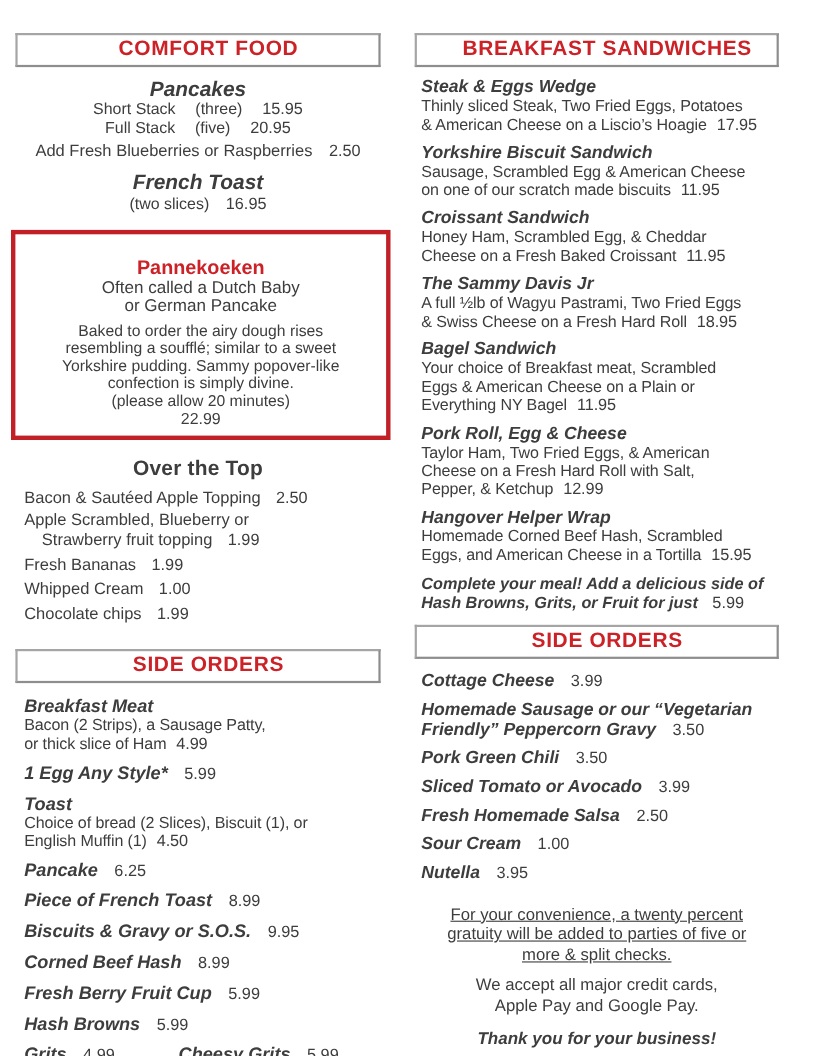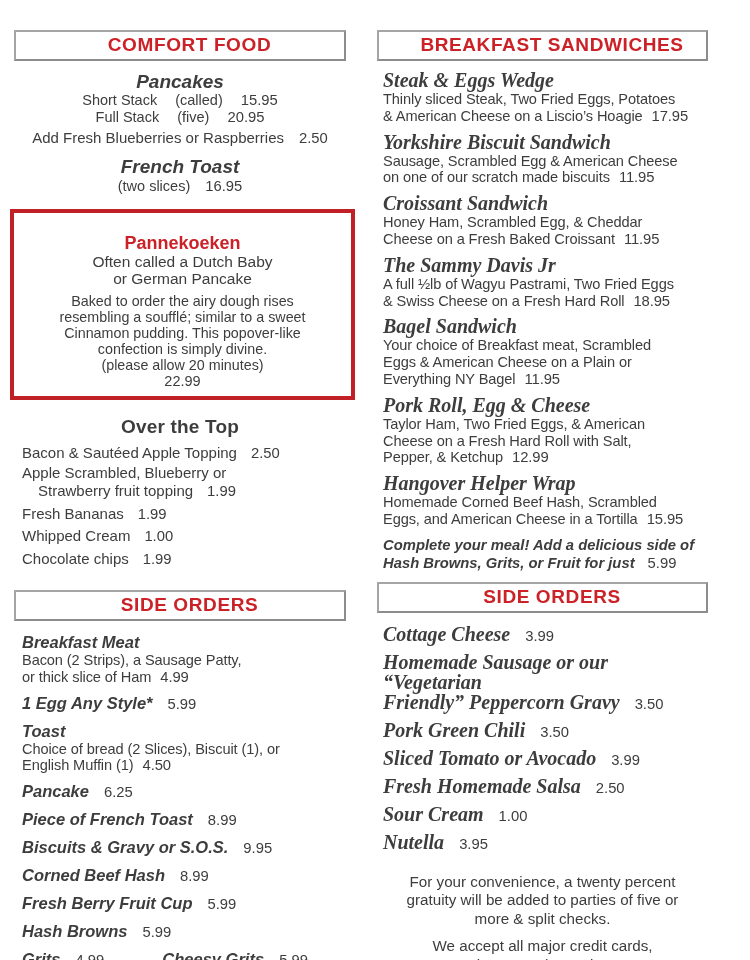--- a/index.html
+++ b/index.html
@@ -48,49 +48,49 @@
 
   .topping{font-size:15px;line-height:18.5px;padding-left:8px;}
   .t-cont{padding-left:16px;}
   .topping .price{margin-left:14px;}
 
   .item{padding-left:8px;margin-bottom:8px;}
   #col-right .item{padding-left:6px;}
   .i-name{font-weight:700;font-style:italic;font-size:16.5px;}
   .i-head{line-height:19px;}
   #col-right .i-head,#col-right .i-name-line{line-height:18px;}
-  #col-right .i-name{font-size:20px;font-family:Liberation Serif, serif;}
+  #col-right .i-name{font-size:16px;}
   .i-desc{font-size:14.6px;line-height:16.8px;letter-spacing:-0.1px;}
   .i-desc .price{margin-left:9px;}
   .pair .pair-b{margin-left:58px;}
 
   .note{padding-left:6px;font-weight:700;font-style:italic;font-size:14.8px;line-height:18px;margin:2px 0 0;}
   .note .price{margin-left:13px;}
 
   .c-para{text-align:center;font-size:15.2px;line-height:18.5px;}
   .thanks{text-align:center;font-size:15.5px;font-weight:700;font-style:italic;line-height:19px;}
 </style>
 </head>
 <body>
 
 <div class="col" id="col-left">
     <div class="hdr-box"><span class="hdr-text">COMFORT FOOD</span></div>
     <div class="c-title">Pancakes</div>
-    <div class="c-row"><span class="c-cell">Short Stack</span><span class="c-cell">(called)</span><span class="c-cell price">15.95</span></div>
+    <div class="c-row"><span class="c-cell">Short Stack</span><span class="c-cell">(three)</span><span class="c-cell price">15.95</span></div>
     <div class="c-row"><span class="c-cell">Full Stack</span><span class="c-cell">(five)</span><span class="c-cell price">20.95</span></div>
     <div class="c-line addon"><span>Add Fresh Blueberries or Raspberries</span><span class="price">2.50</span></div>
     <div class="c-title" style="margin-top: 8px;">French Toast</div>
     <div class="c-line"><span>(two slices)</span><span class="price">16.95</span></div>
     <div class="red-box">
       <div class="rb-title">Pannekoeken</div>
       <div class="rb-sub">Often called a Dutch Baby</div>
       <div class="rb-sub">or German Pancake</div>
       <div class="rb-body first">Baked to order the airy dough rises</div>
       <div class="rb-body">resembling a soufflé; similar to a sweet</div>
-      <div class="rb-body">Cinnamon pudding. This popover-like</div>
+      <div class="rb-body">Yorkshire pudding. Sammy popover-like</div>
       <div class="rb-body">confection is simply divine.</div>
       <div class="rb-body">(please allow 20 minutes)</div>
       <div class="rb-price">22.99</div>
     </div>
     <div class="c-title2" style="margin-top: 16px;">Over the Top</div>
     <div class="topping" style="margin-top: 6px;">
       <div>Bacon &amp; Sautéed Apple Topping<span class="price">2.50</span></div>
     </div>
     <div class="topping" style="margin-top: 1px;">
       <div>Apple Scrambled, Blueberry or</div>
@@ -198,21 +198,21 @@
     </div>
     <div class="item">
       <div class="i-head"><span class="i-name">Fresh Homemade Salsa</span><span class="price">2.50</span></div>
     </div>
     <div class="item">
       <div class="i-head"><span class="i-name">Sour Cream</span><span class="price">1.00</span></div>
     </div>
     <div class="item">
       <div class="i-head"><span class="i-name">Nutella</span><span class="price">3.95</span></div>
     </div>
-    <div class="c-para" style="margin-top: 20px;">
+    <div class="c-para" style="margin-top: 20px; text-decoration: underline;">
       <div>For your convenience, a twenty percent</div>
       <div>gratuity will be added to parties of five or</div>
       <div>more &amp; split checks.</div>
     </div>
     <div class="c-para" style="margin-top: 9px;">
       <div>We accept all major credit cards,</div>
       <div>Apple Pay and Google Pay.</div>
     </div>
     <div class="thanks" style="margin-top: 11px;">Thank you for your business!</div>
   </div>

